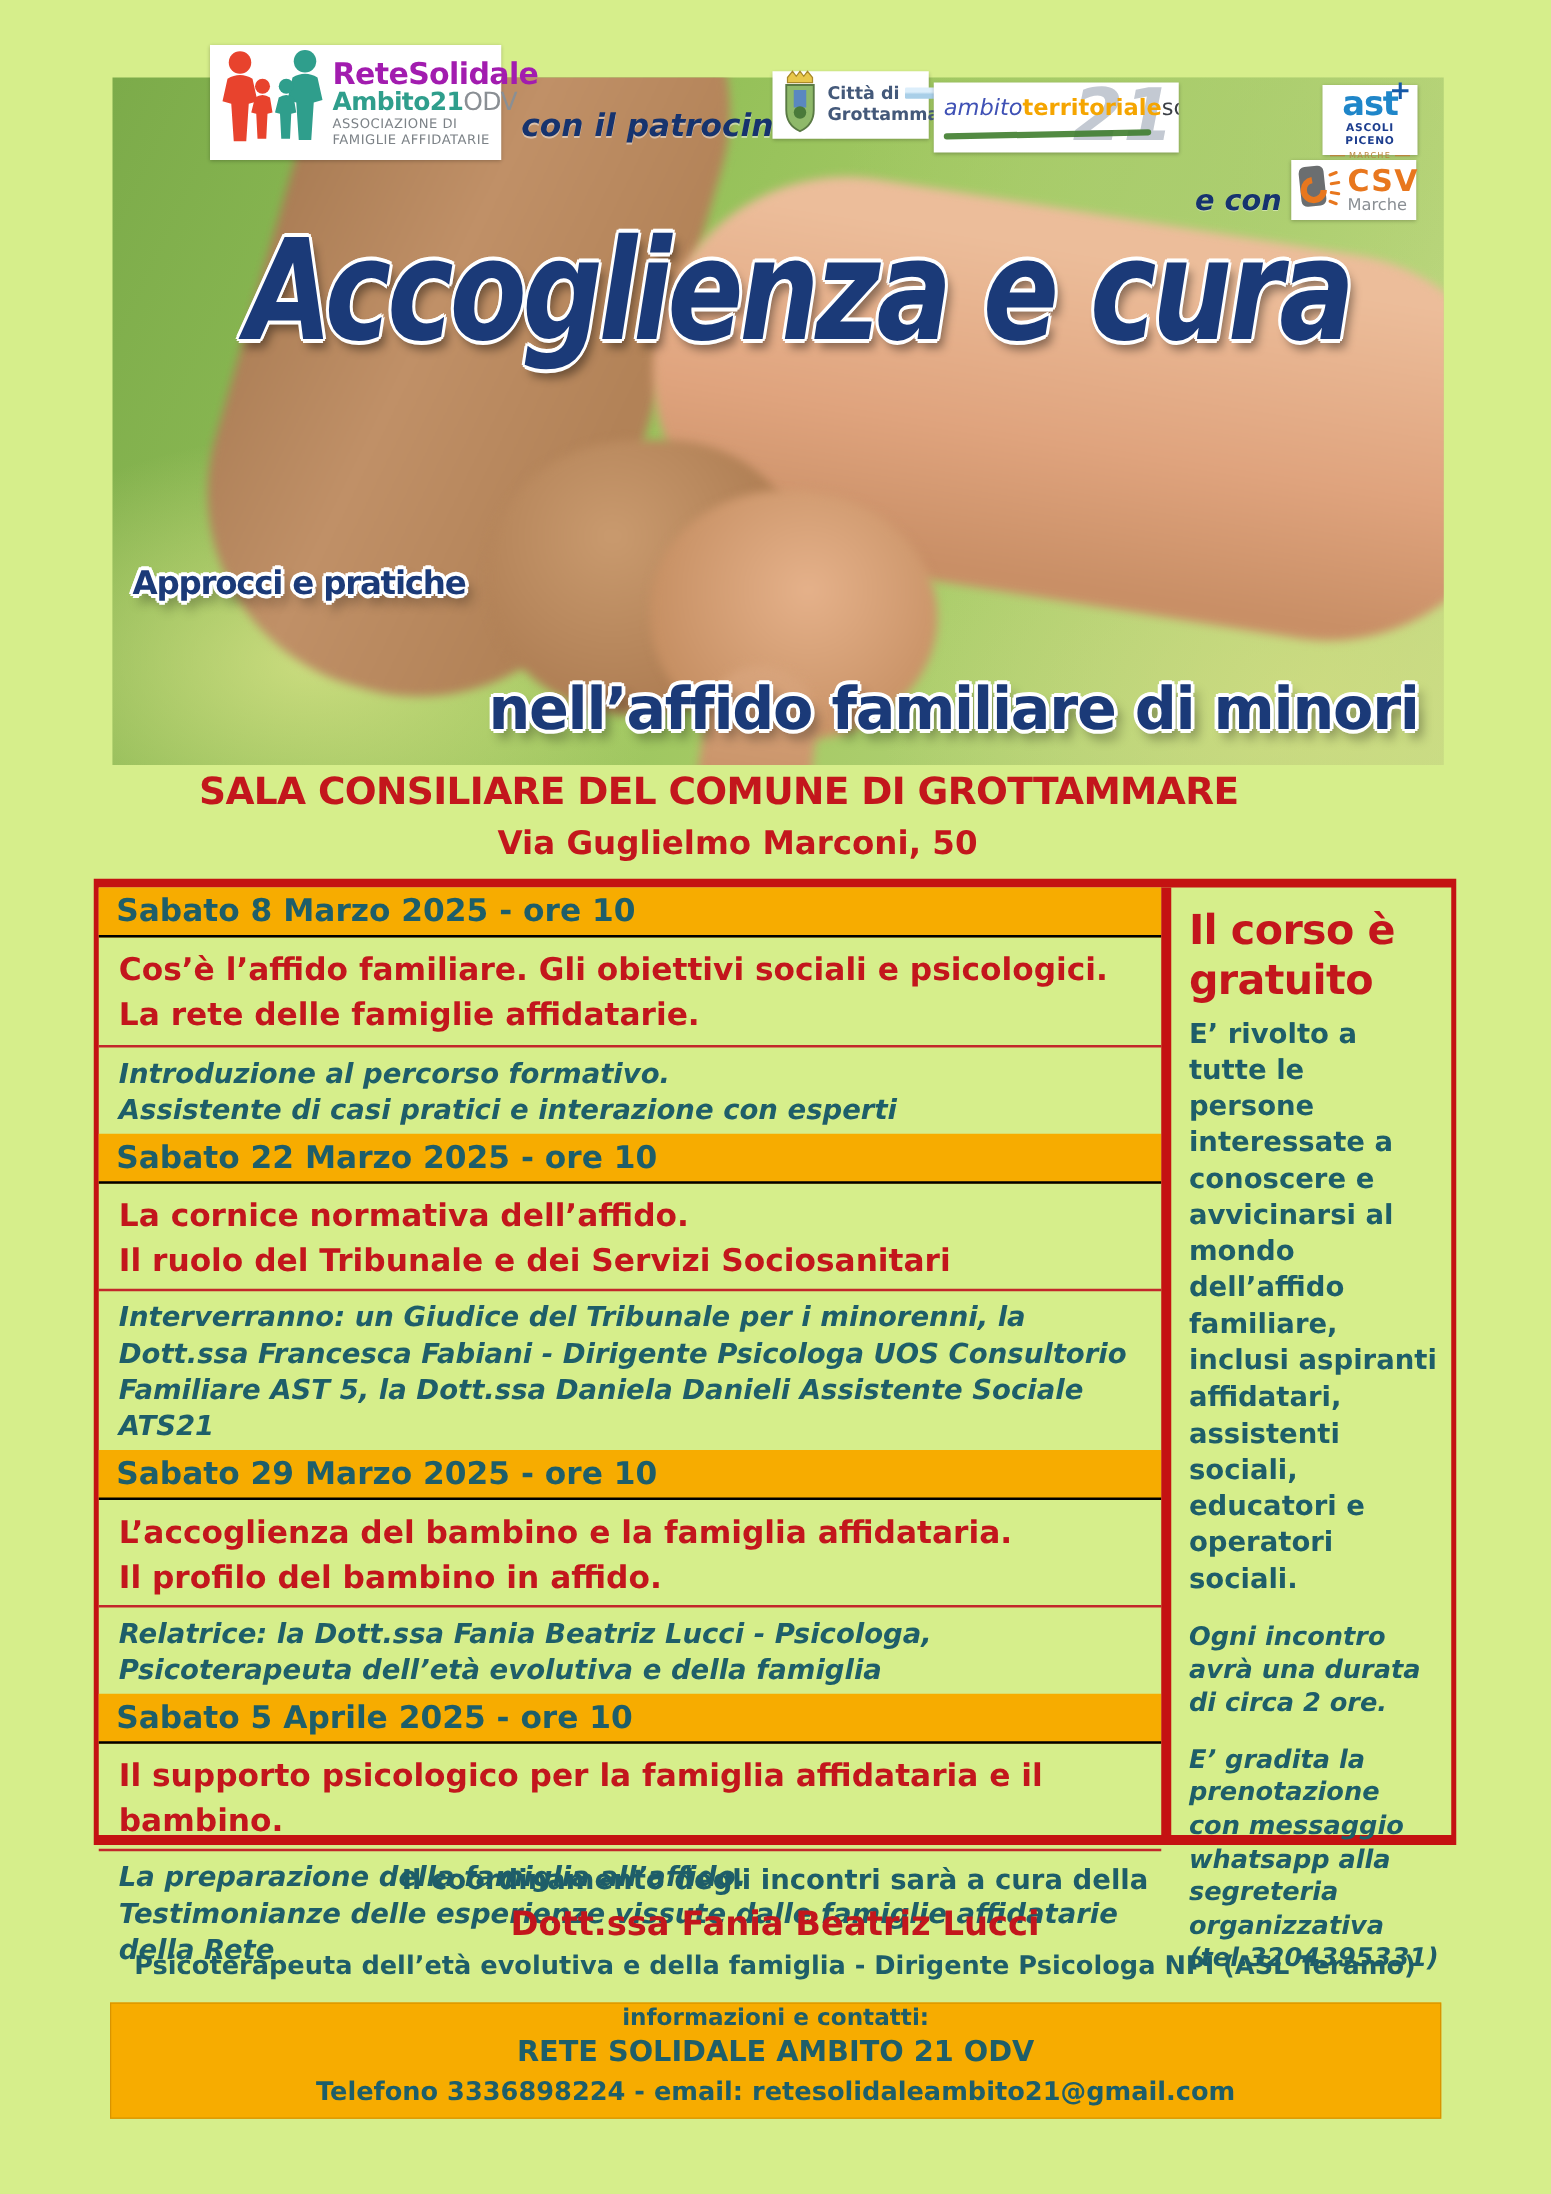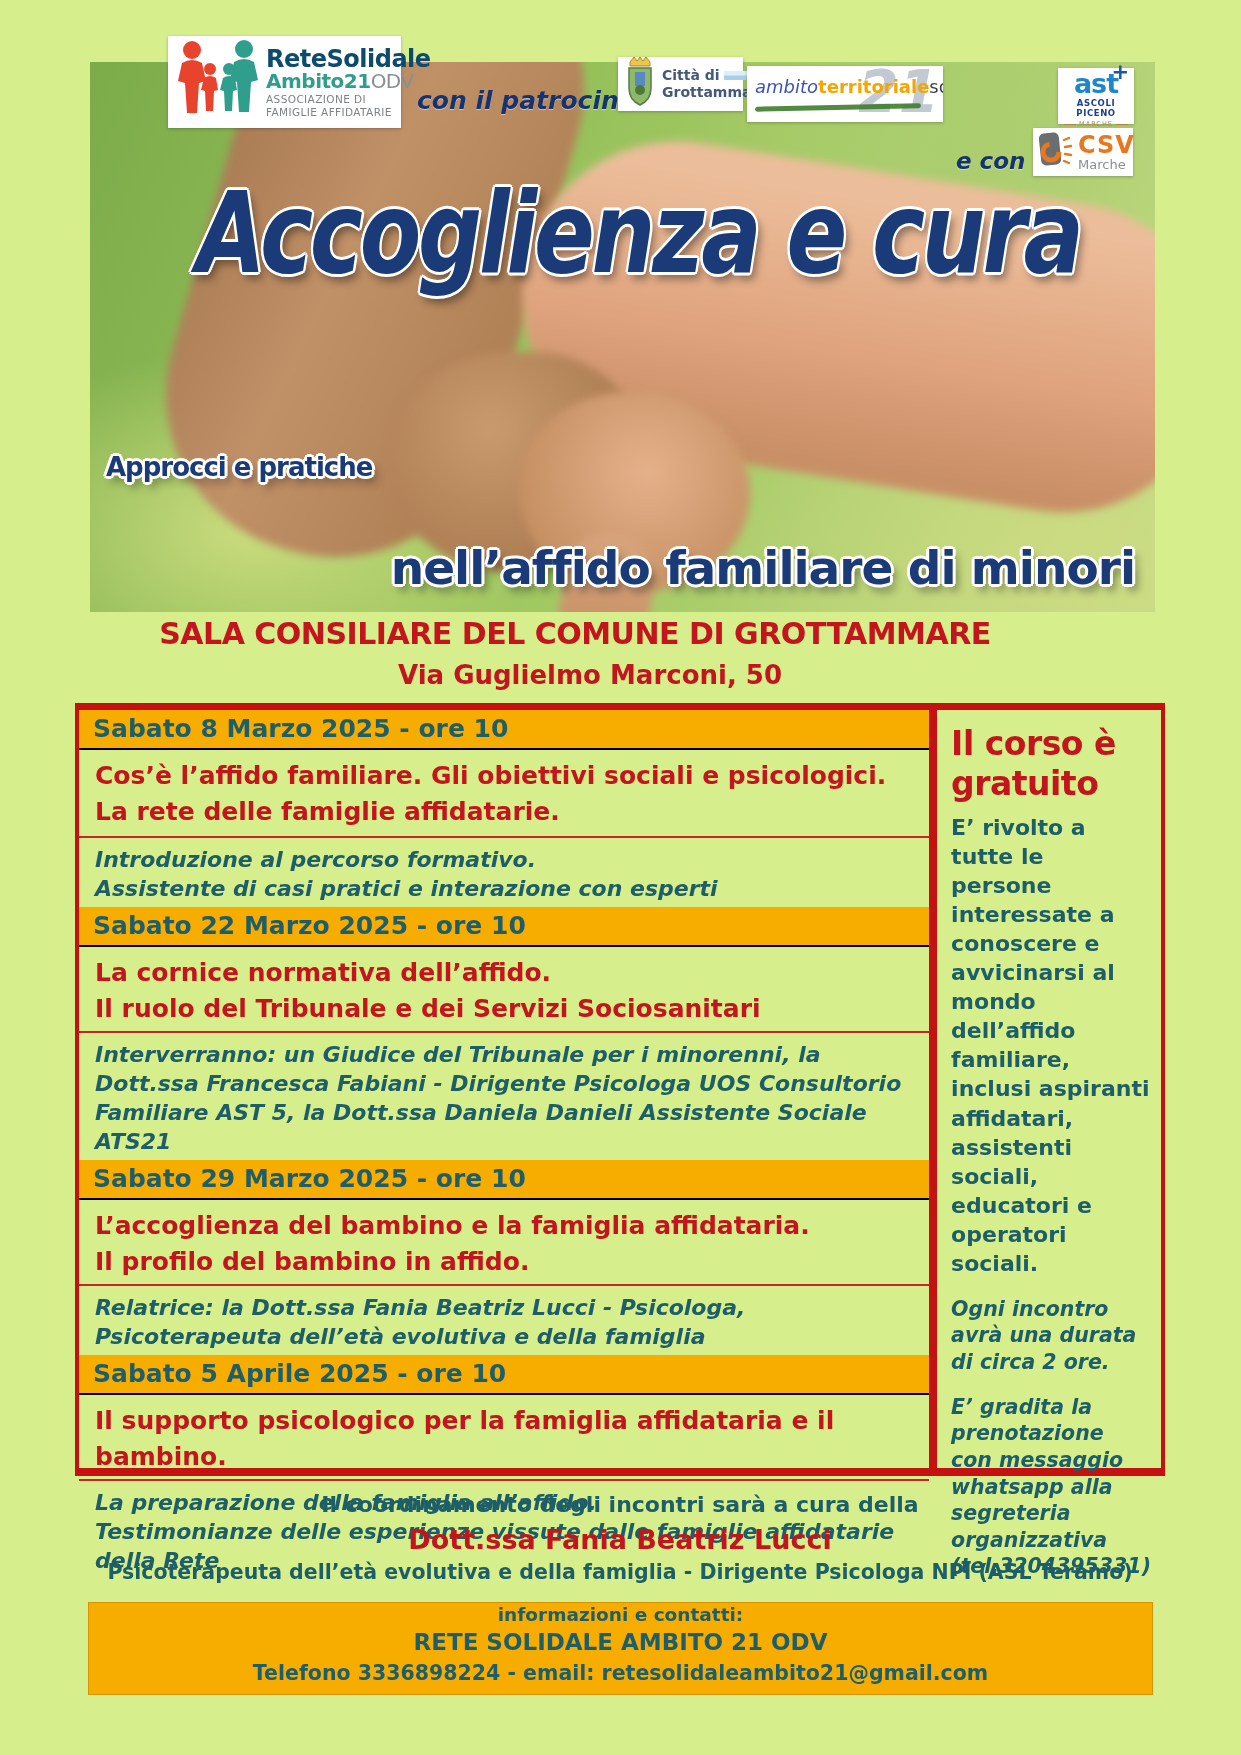--- a/index.html
+++ b/index.html
@@ -22,21 +22,21 @@
   .hand-a{left:300px;top:290px;width:250px;height:220px;border-radius:50% 45% 55% 50%;
           background:radial-gradient(circle at 40% 35%,#c99a6e,#a9784e 80%);}
   .hand-b{left:430px;top:330px;width:230px;height:200px;border-radius:48% 52% 50% 50%;
           background:radial-gradient(circle at 55% 40%,#e5b18a,#c18a5d 85%);}
   .finger{left:470px;top:470px;width:90px;height:150px;border-radius:45px;
           background:linear-gradient(180deg,#d8a47c,#c08a5e);transform:rotate(8deg);}
   
   .whitebox{position:absolute;background:#fff;box-shadow:0 1px 3px rgba(0,0,0,.25);}
   .logo-rs{left:168px;top:36px;width:233px;height:92px;display:flex;align-items:center;padding:4px 6px;box-sizing:border-box;}
   .rs-text{line-height:1;}
-  .rs-l1{color:#0c4a6e;font-weight:bold;font-size:24px;letter-spacing:-.5px;}
+  .rs-l1{color:#a21caf;font-weight:bold;font-size:24px;letter-spacing:-.5px;}
   .rs-l2{color:#2f9e8c;font-weight:bold;font-size:20px;letter-spacing:-.5px;}
   .rs-l2 .odv{color:#8a8f94;font-weight:normal;}
   .rs-l3{color:#7c8287;font-size:10.5px;letter-spacing:.4px;margin-top:3px;}
   .patrocinio{position:absolute;left:417px;top:86px;color:#16336e;font-size:25px;font-weight:bold;font-style:italic;
               text-shadow:0 1px 0 rgba(255,255,255,.45);}
   .logo-gr{left:618px;top:57px;width:125px;height:54px;display:flex;align-items:center;gap:5px;padding:3px 5px;box-sizing:border-box;}
   .gr-text{color:#44597a;font-size:14px;line-height:1.25;font-weight:bold;}
   .gr-strip{display:inline-block;width:38px;height:9px;margin-left:4px;
             background:linear-gradient(#dceefb 40%,#a9cfe8 60%);border-radius:1px;}
   .logo-am{left:747px;top:66px;width:196px;height:56px;padding:6px 8px;box-sizing:border-box;overflow:hidden;}

